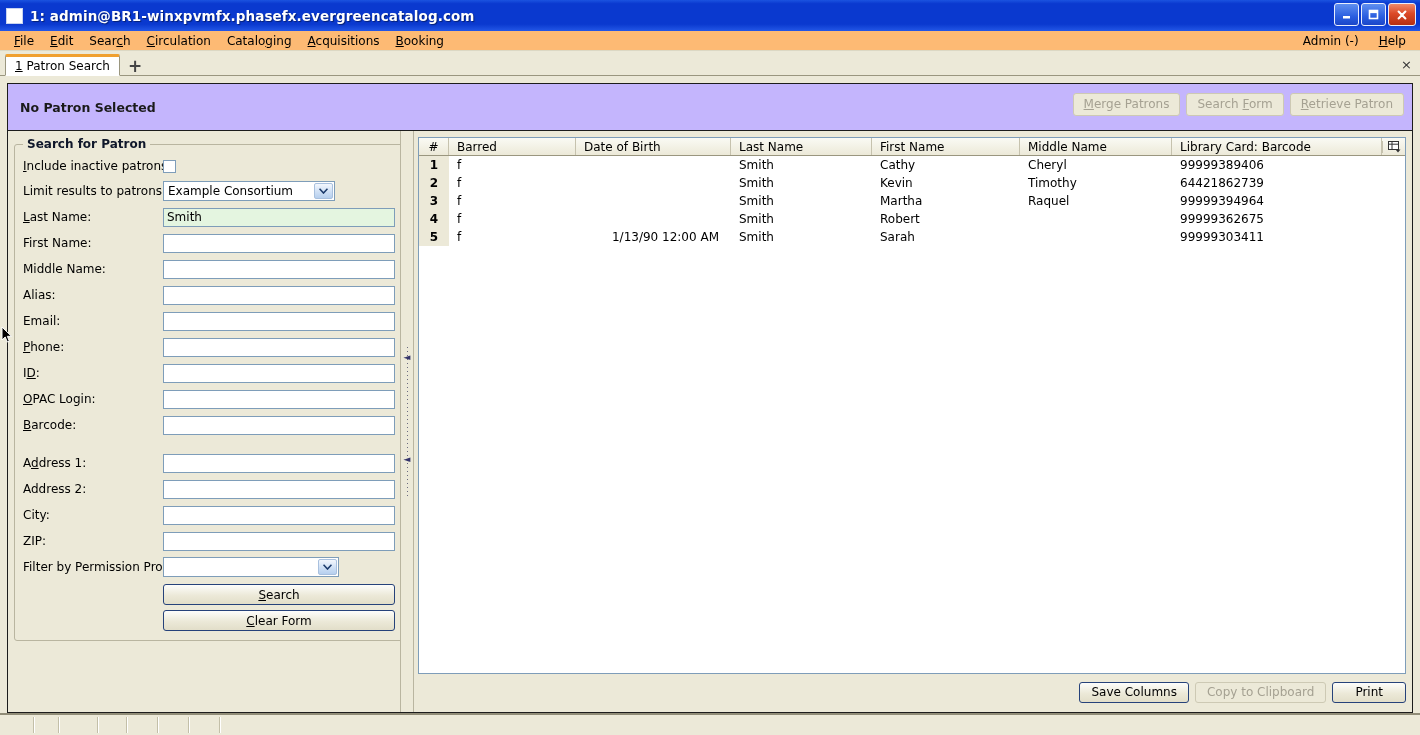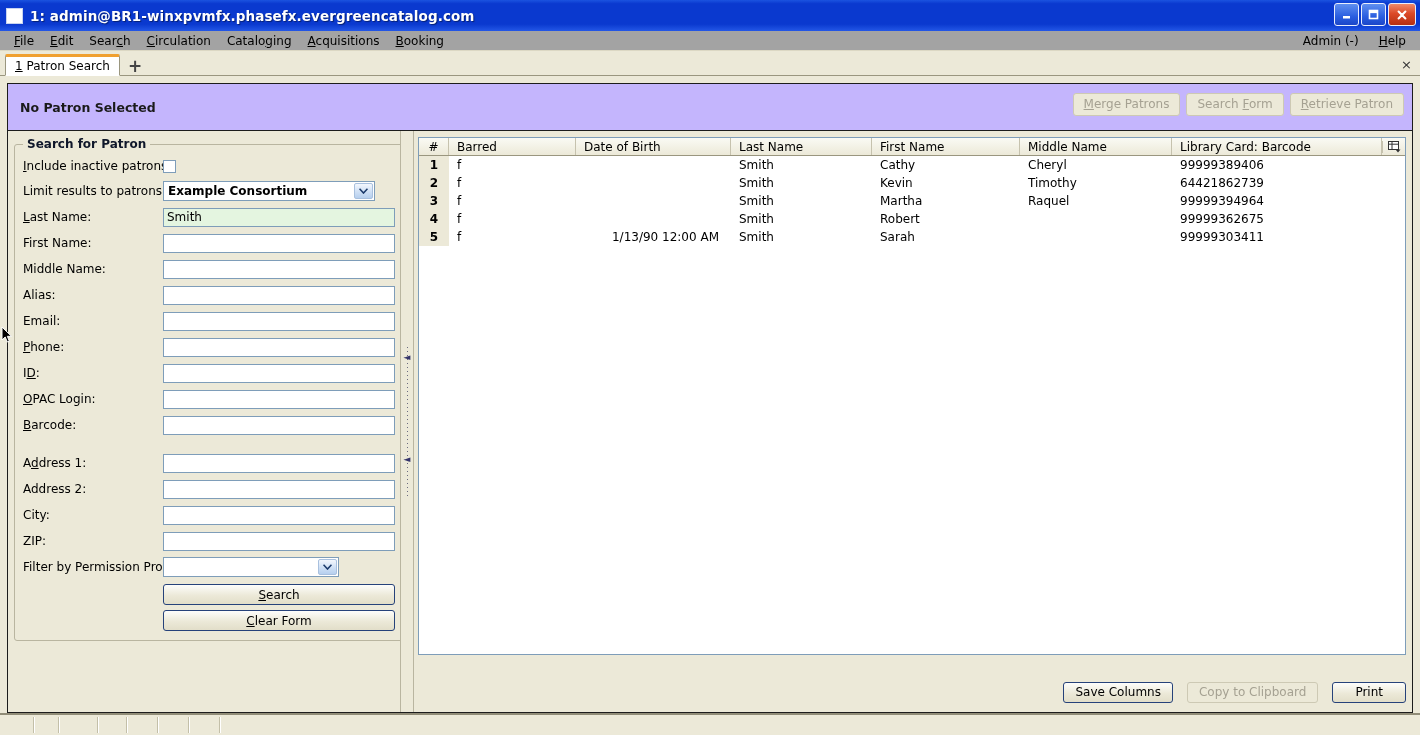--- a/index.html
+++ b/index.html
@@ -40,21 +40,21 @@
     display:flex;align-items:center;justify-content:center;
     cursor:pointer;
   }
   .cbtn.min{background:linear-gradient(to bottom,#5f8ff0,#2a5ee0 60%,#1b46c9);}
   .cbtn.max{background:linear-gradient(to bottom,#5f8ff0,#2a5ee0 60%,#1b46c9);}
   .cbtn.close{background:linear-gradient(to bottom,#f08a6a,#dc4a28 45%,#b52f12);width:26px;}
   .cbtn svg{display:block;}
   
   #menubar{
     height:19px;flex:0 0 19px;
-    background:#a3a3a3;
+    background:#fdba74;
     border-bottom:1px solid #dcd8c4;
     display:flex;align-items:center;
     padding-left:6px;
     position:relative;
   }
   .menu-item{
     padding:1px 8px;color:#000;font-size:12px;cursor:default;white-space:nowrap;
   }
   .menu-right{position:absolute;right:4px;display:flex;align-items:center;}
   .menu-right .menu-item{padding:1px 10px;}
@@ -171,21 +171,21 @@
     color:#000;
   }
   .finput.active{background:#e4f5e0;}
   .fselect{
     width:176px;height:20px;box-sizing:border-box;
     border:1px solid #7e9db9;background:#fff;
     display:flex;align-items:center;
     font-size:12px;padding-left:4px;position:relative;
     cursor:default;
   }
-  .fselect.wide{width:212px;font-weight:bold;}
+  .fselect.wide{width:172px;}
   .sel-arrow{
     position:absolute;right:1px;top:1px;bottom:1px;width:17px;
     background:linear-gradient(to bottom,#f3f7fd,#cfe0f5 55%,#b6cfee);
     border:1px solid #a8c0de;border-radius:2px;
     display:flex;align-items:center;justify-content:center;
   }
   .chk{
     width:13px;height:13px;box-sizing:border-box;
     border:1px solid #7e9db9;background:#fff;cursor:pointer;
   }
@@ -269,21 +269,21 @@
     padding-left:8px;white-space:nowrap;overflow:hidden;
   }
   .gcell.num{
     justify-content:center;padding-left:0;font-weight:bold;
     background:#ece9d8;height:18px;
   }
   .gcell.right{justify-content:flex-end;padding-right:12px;}
   #grid-footer{
     height:28px;flex:0 0 28px;
     display:flex;align-items:center;justify-content:flex-end;
-    gap:14px;padding-top:23px;
+    gap:6px;padding-top:4px;
   }
   .gbtn{
     height:21px;box-sizing:border-box;
     padding:0 11px;
     background:linear-gradient(to bottom,#fdfdfb,#ece9d8 55%,#e2dec9);
     border:1px solid #26427a;border-radius:3px;
     font-family:inherit;font-size:12px;color:#000;
     display:flex;align-items:center;justify-content:center;
     cursor:pointer;white-space:nowrap;
   }

